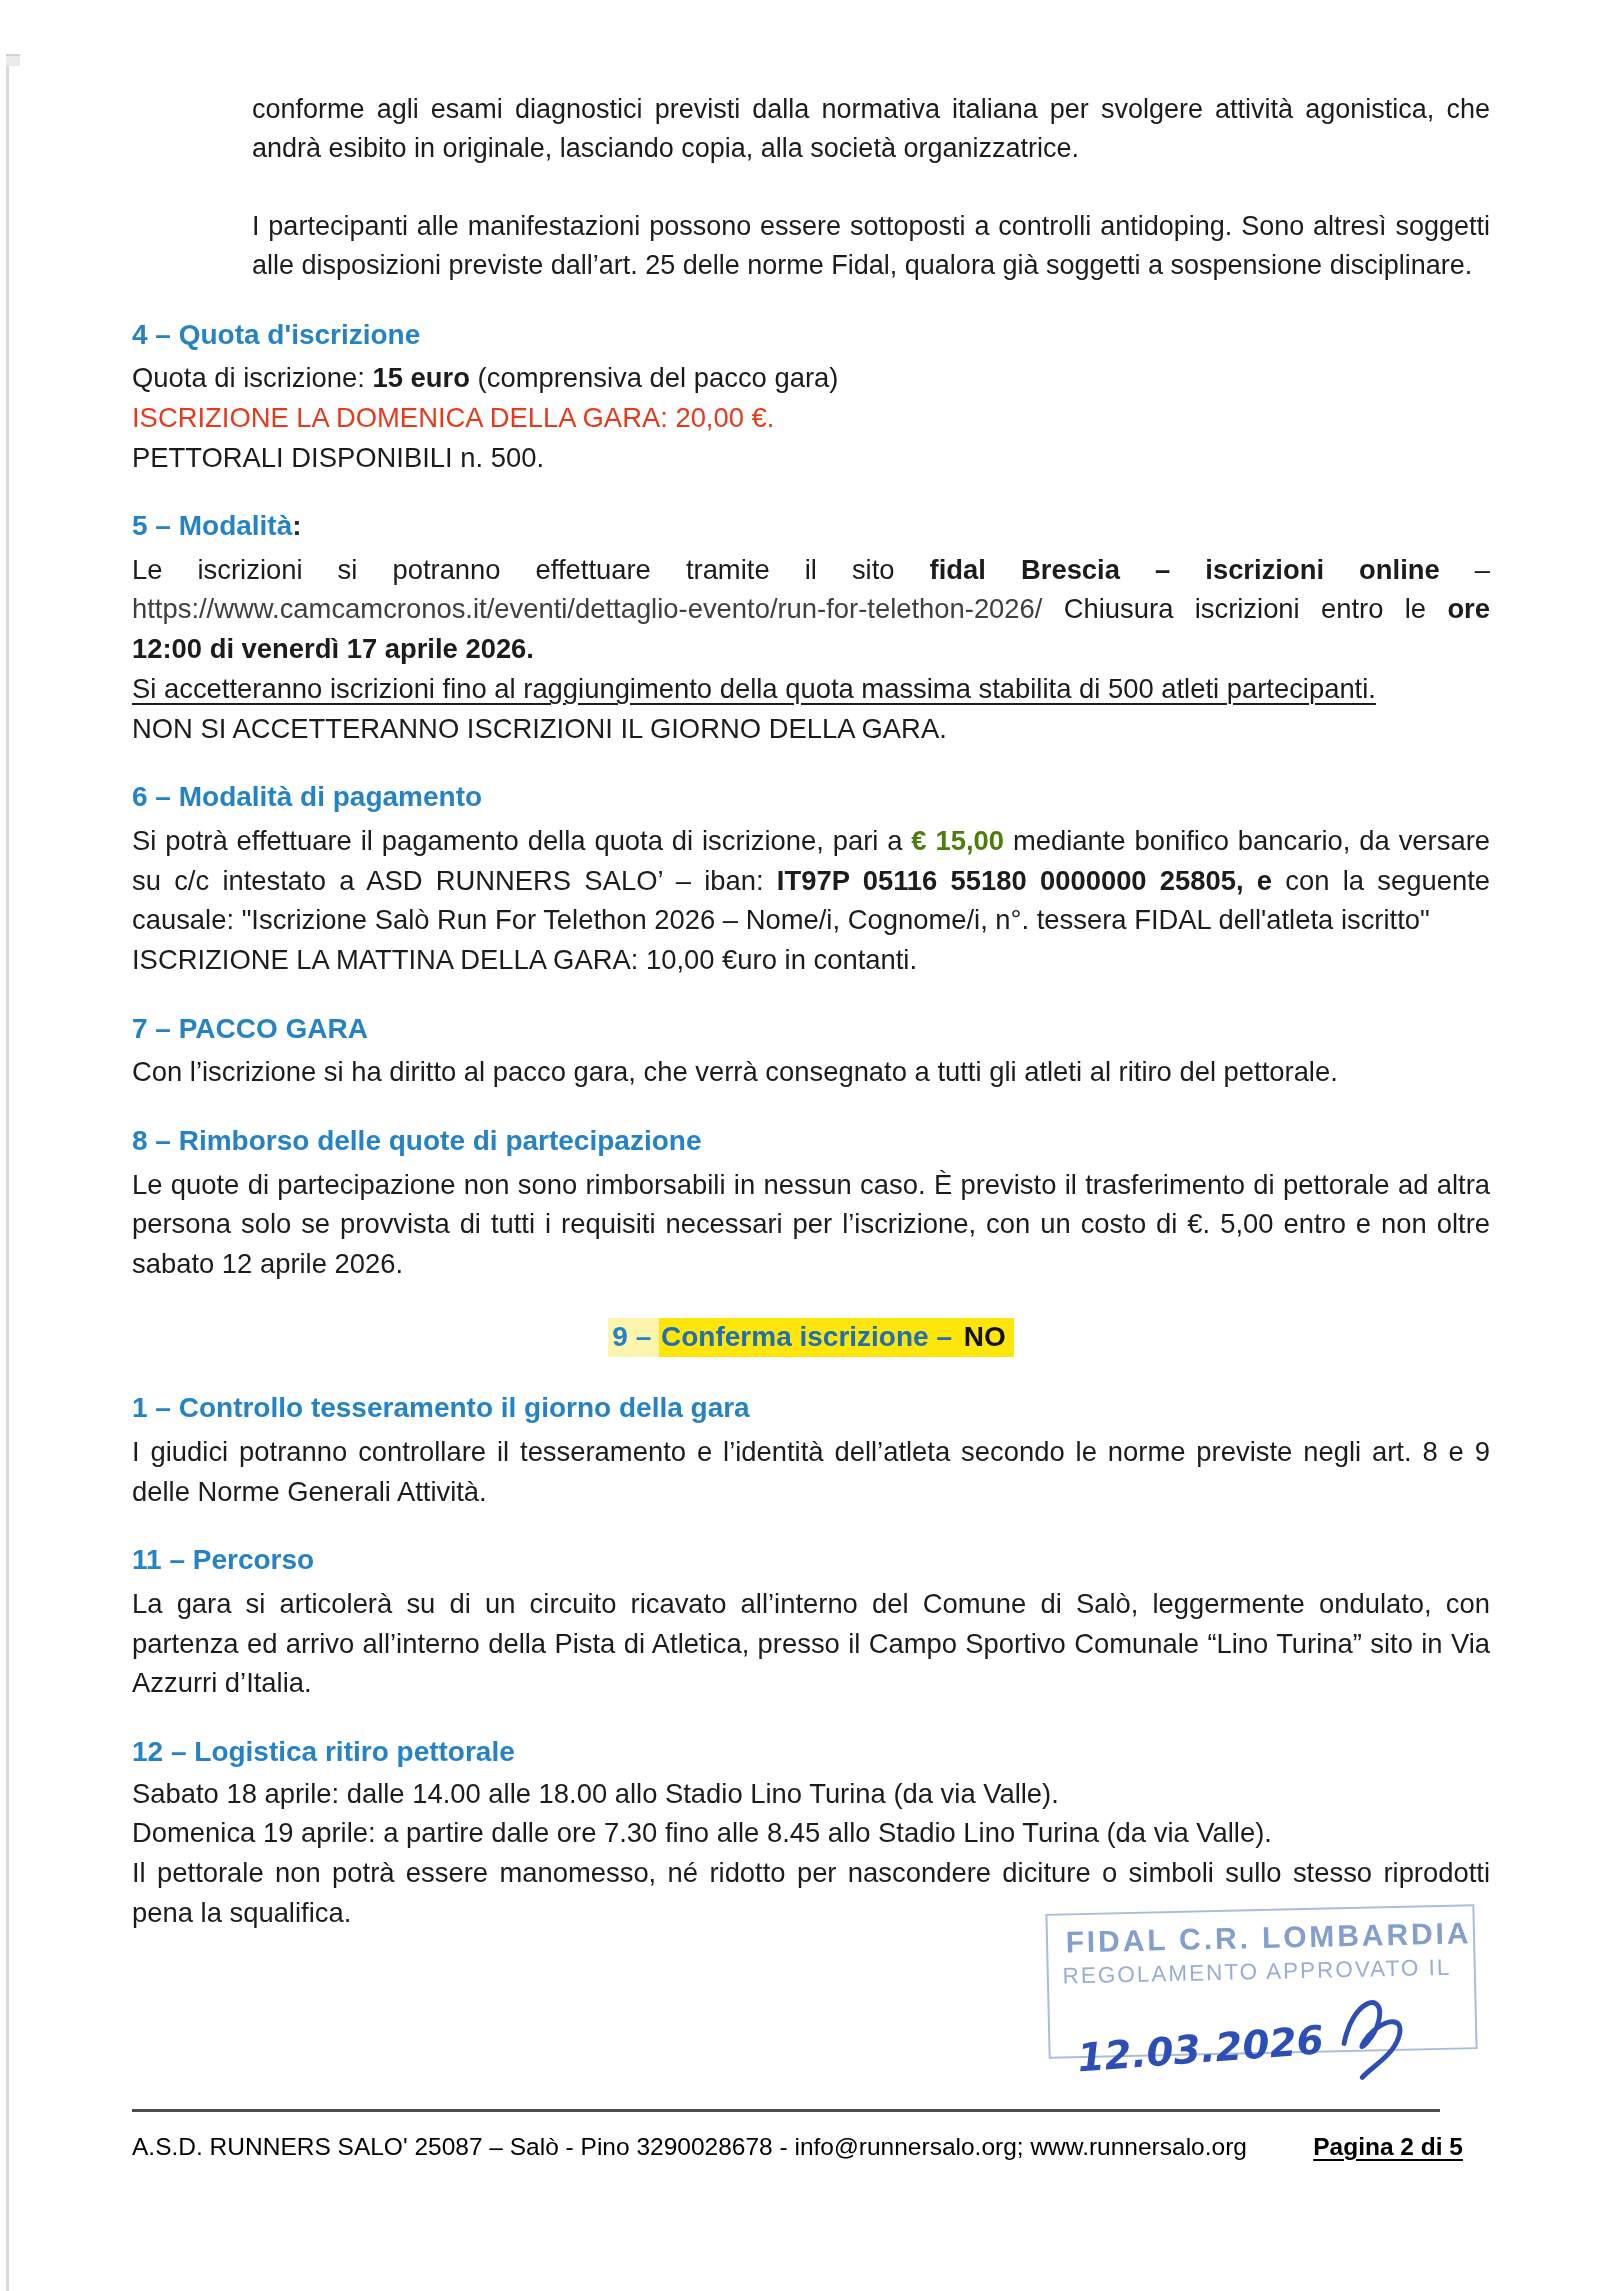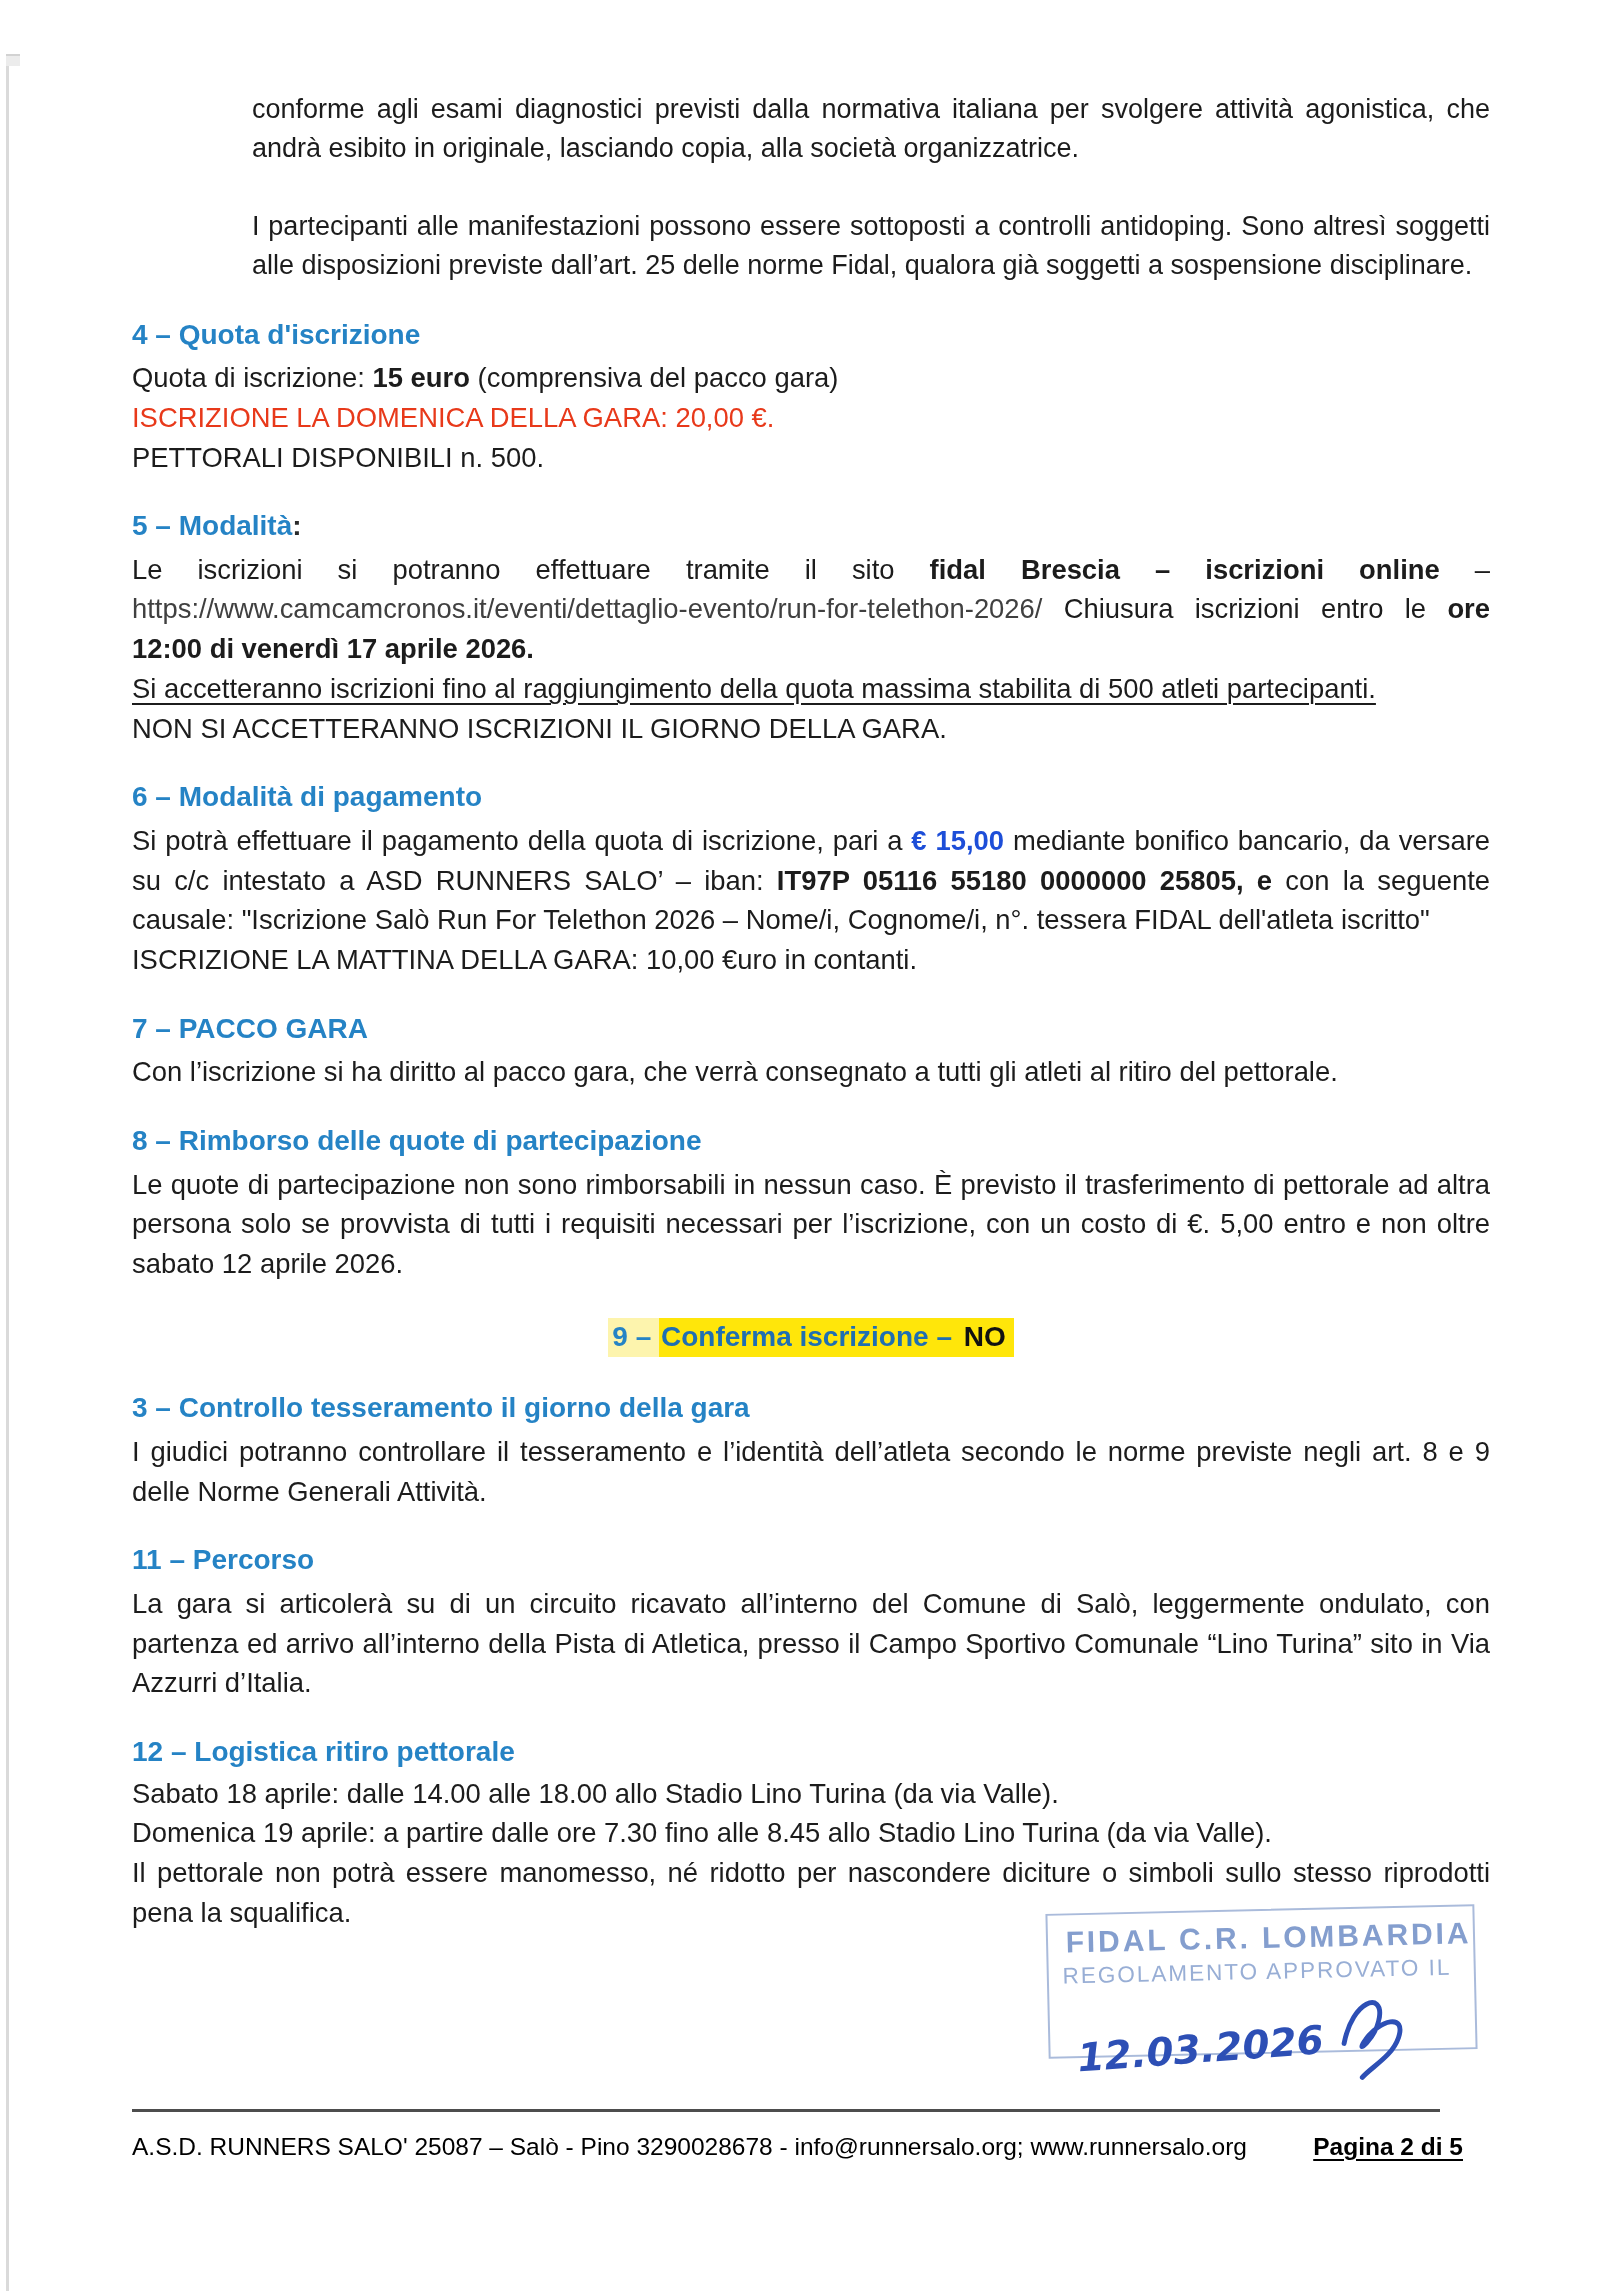--- a/index.html
+++ b/index.html
@@ -27,21 +27,21 @@
   .p{text-align:justify;}
   .intro{margin-left:120px;font-size:27px;}
   .mb{margin-bottom:39px;}
   .h{
     color:#2583c5;font-weight:bold;margin:29px 0 2.9px 0;
     font-size:28px;
   }
   .h .colon{color:#2a2a2a;}
   b{font-weight:bold;}
   .red{color:#e8391a;}
-  .redb{color:#1d4ed8;font-weight:bold;}
+  .redb{color:#4d7c0f;font-weight:bold;}
   .u{text-decoration:underline;text-decoration-thickness:2px;text-underline-offset:4.9px;}
   .link{
     color:#404040;text-underline-offset:4.9px;cursor:pointer;
   }
   .s9row{margin:33px 0 31px 0;font-size:28px;font-weight:bold;}
   .s9num{color:#2583c5;background:#fdf4ad;padding:2.9px 0 4.9px 3.9px;}
   .hl{color:#1f6fb2;background:#ffe60a;padding:2.9px 2px 4.9px 2px;}
   .hlno{color:#111;background:#ffe60a;padding:2.9px 7.8px 4.9px 2px;}
   .stamp{
     position:absolute;left:1047px;top:1909px;width:429px;height:145px;
@@ -102,21 +102,21 @@
     <p class="p">ISCRIZIONE LA MATTINA DELLA GARA: 10,00 €uro in contanti.</p>
 
     <h2 class="h">7 – PACCO GARA</h2>
     <p class="p">Con l’iscrizione si ha diritto al pacco gara, che verrà consegnato a tutti gli atleti al ritiro del pettorale.</p>
 
     <h2 class="h">8 – Rimborso delle quote di partecipazione</h2>
     <p class="p">Le quote di partecipazione non sono rimborsabili in nessun caso. È previsto il trasferimento di pettorale ad altra persona solo se provvista di tutti i requisiti necessari per l’iscrizione, con un costo di €. 5,00 entro e non oltre sabato 12 aprile 2026.</p>
 
     <p class="s9row"><span class="s9num">9 – </span><span class="hl">Conferma iscrizione – </span><span class="hlno">NO</span></p>
 
-    <h2 class="h" style="margin-top:0;">3 – Controllo tesseramento il giorno della gara</h2>
+    <h2 class="h" style="margin-top:0;">1 – Controllo tesseramento il giorno della gara</h2>
     <p class="p">I giudici potranno controllare il tesseramento e l’identità dell’atleta secondo le norme previste negli art. 8 e 9 delle Norme Generali Attività.</p>
 
     <h2 class="h">11 – Percorso</h2>
     <p class="p">La gara si articolerà su di un circuito ricavato all’interno del Comune di Salò, leggermente ondulato, con partenza ed arrivo all’interno della Pista di Atletica, presso il Campo Sportivo Comunale “Lino Turina” sito in Via Azzurri d’Italia.</p>
 
     <h2 class="h" style="margin-bottom:1px;">12 – Logistica ritiro pettorale</h2>
     <p class="p">Sabato 18 aprile: dalle 14.00 alle 18.00 allo Stadio Lino Turina (da via Valle).</p>
     <p class="p">Domenica 19 aprile: a partire dalle ore 7.30 fino alle 8.45 allo Stadio Lino Turina (da via Valle).</p>
     <p class="p">Il pettorale non potrà essere manomesso, né ridotto per nascondere diciture o simboli sullo stesso riprodotti pena la squalifica.</p>
 

